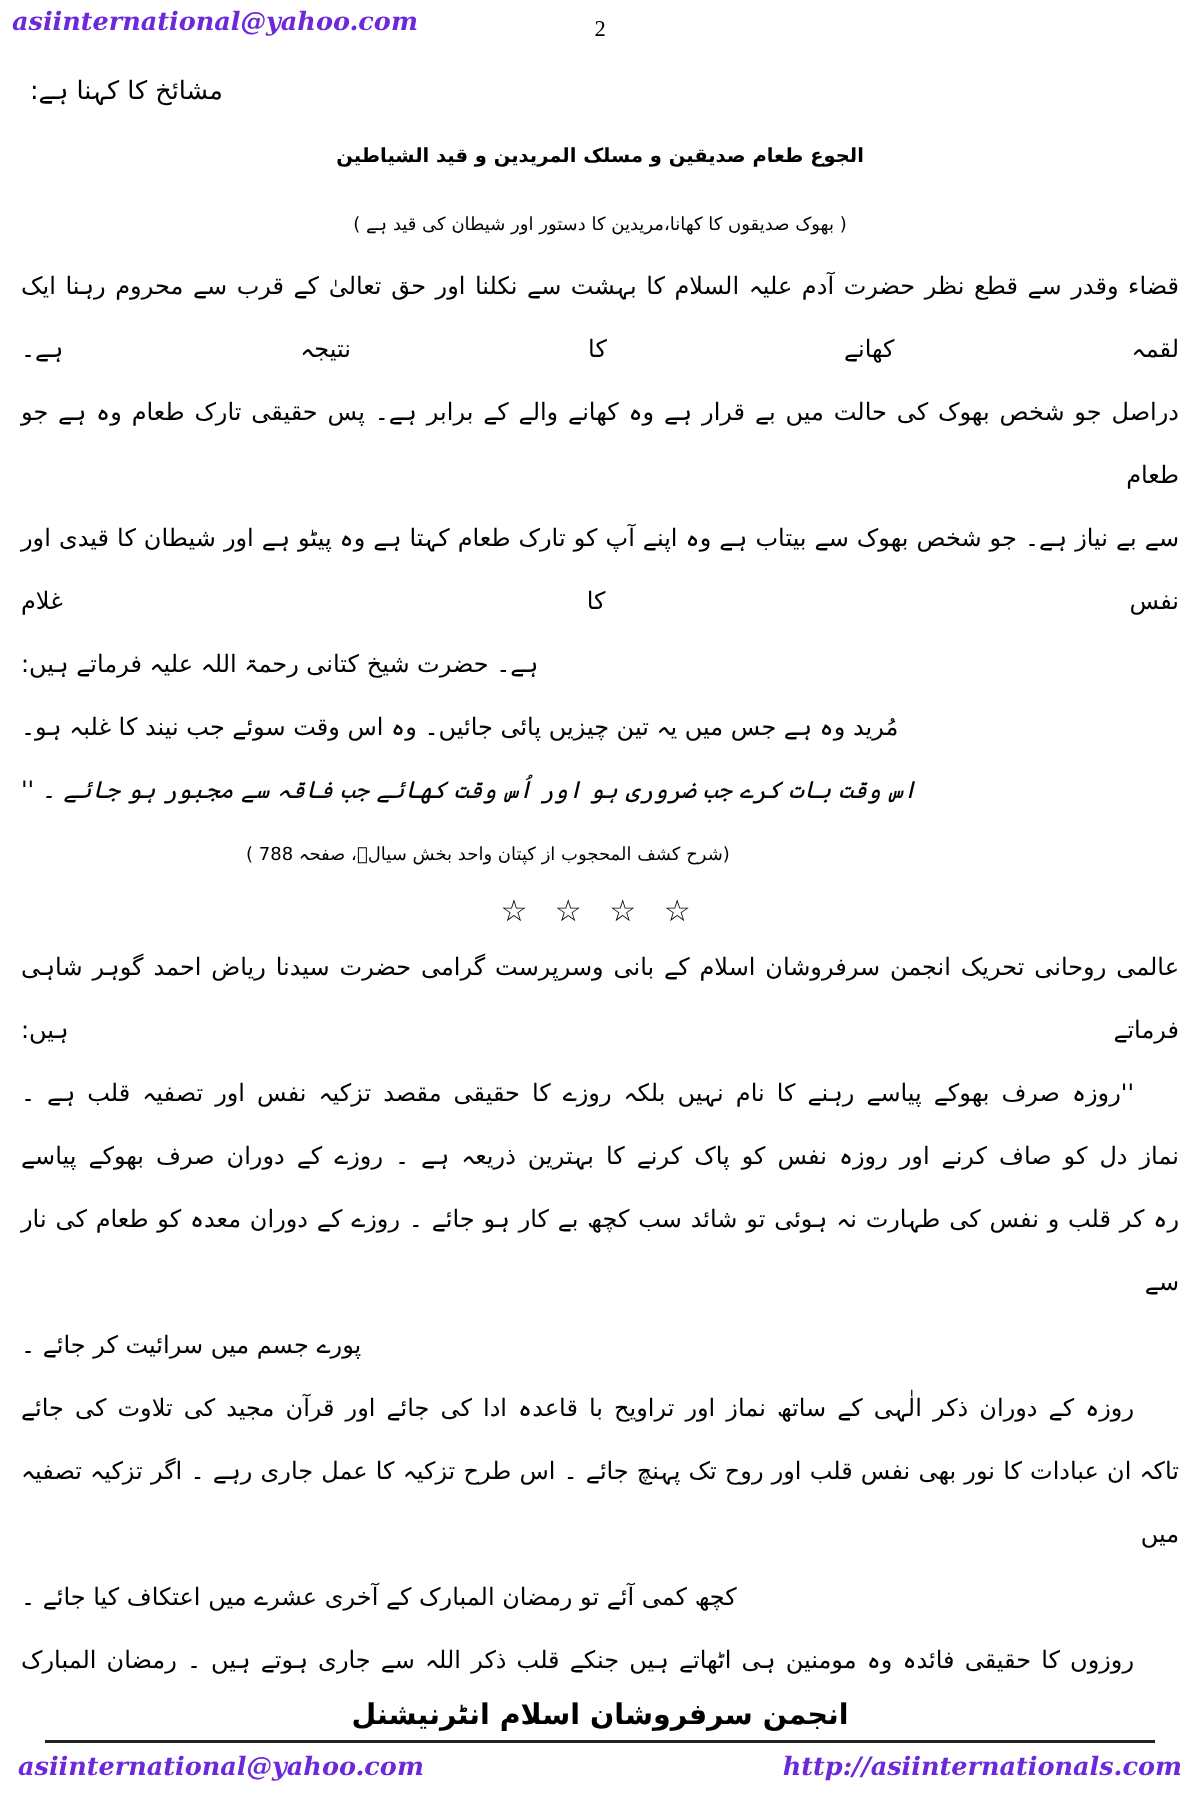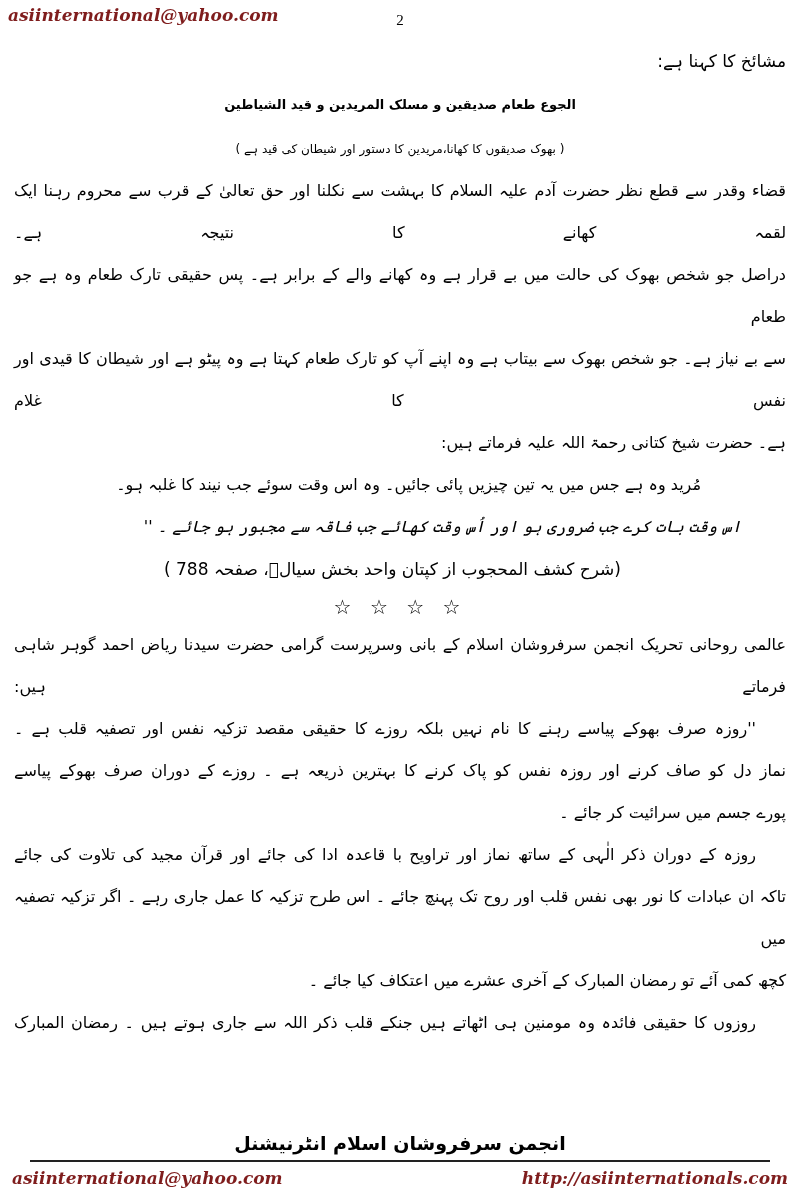--- a/index.html
+++ b/index.html
@@ -20,30 +20,30 @@
   }
   .page-number{
     position:absolute;left:0;right:0;top:12px;text-align:center;
     font-family:"Liberation Serif",serif;font-size:15px;
   }
   
   .content{padding:0 14px;direction:rtl;}
   .line{
     font-size:16px;line-height:42px;
     direction:rtl;unicode-bidi:plaintext;
-    text-align:right;
+    text-align:left;
   }
   .t-center{text-align:center;}
   .t-justify{text-align:justify;text-align-last:justify;}
   .salutation{margin-top:6px;padding-left:6px;font-size:17px;}
   .arabic{font-weight:bold;font-size:13px;line-height:46px;}
   .translation{font-size:12px;}
   .q1-l1{padding-right:85px;}
   .q1-l2{padding-right:45px;font-style:italic;}
-  .reference{direction:rtl;text-align:left;padding-left:150px;font-size:17px;}
+  .reference{direction:rtl;text-align:left;padding-left:150px;font-size:12px;}
   .stars-row{
     text-align:center;font-size:20px;line-height:34px;
     letter-spacing:6px;color:#000;
   }
   .heading{font-weight:normal;}
   .indent-first{padding-right:30px;}
   
   .footer{position:absolute;left:0;right:0;bottom:12px;}
   .footer-title{
     text-align:center;font-weight:bold;font-size:19px;
@@ -51,21 +51,21 @@
     font-family:"DejaVu Sans",sans-serif;
   }
   .footer-rule{border:none;border-top:2px solid #222;margin:3px 30px 6px 30px;}
   .footer-links{
     display:flex;justify-content:space-between;align-items:center;
     padding:0 12px;
   }
   .blue-link{
     font-family:"DejaVu Serif","Liberation Serif",serif;
     font-style:italic;font-weight:bold;font-size:17px;
-    color:#7f1d1d;text-decoration:none;
+    color:#6d28d9;text-decoration:none;
   }
 </style>
 </head>
 <body>
 
 <div class="page">
 
   <div class="top-bar">
     <a class="top-email blue-link" href="#">asiinternational@yahoo.com</a>
     <div class="page-number">2</div>
@@ -90,20 +90,21 @@
     <div class="line reference">(شرح کشف المحجوب از کپتان واحد بخش سیالؒ، صفحہ 788 )</div>
 
     <div class="stars-row">
       <span>☆ ☆ ☆ ☆</span>
     </div>
 
     <div class="line t-justify heading">عالمی روحانی تحریک انجمن سرفروشان اسلام کے بانی وسرپرست گرامی حضرت سیدنا ریاض احمد گوہر شاہی فرماتے ہیں:</div>
 
     <div class="line t-justify indent-first">''روزہ صرف بھوکے پیاسے رہنے کا نام نہیں بلکہ روزے کا حقیقی مقصد تزکیہ نفس اور تصفیہ قلب ہے ۔</div>
     <div class="line t-justify">نماز دل کو صاف کرنے اور روزہ نفس کو پاک کرنے کا بہترین ذریعہ ہے ۔ روزے کے دوران صرف بھوکے پیاسے</div>
+    <div class="line t-justify">رہ کر قلب و نفس کی طہارت نہ ہوئی تو شائد سب کچھ بے کار ہو جائے ۔ روزے کے دوران معدہ کو طعام کی نار سے</div>
     <div class="line">پورے جسم میں سرائیت کر جائے ۔</div>
     <div class="line t-justify indent-first">روزہ کے دوران ذکر الٰہی کے ساتھ نماز اور تراویح با قاعدہ ادا کی جائے اور قرآن مجید کی تلاوت کی جائے</div>
     <div class="line t-justify">تاکہ ان عبادات کا نور بھی نفس قلب اور روح تک پہنچ جائے ۔ اس طرح تزکیہ کا عمل جاری رہے ۔ اگر تزکیہ تصفیہ میں</div>
     <div class="line">کچھ کمی آئے تو رمضان المبارک کے آخری عشرے میں اعتکاف کیا جائے ۔</div>
     <div class="line t-justify indent-first">روزوں کا حقیقی فائدہ وہ مومنین ہی اٹھاتے ہیں جنکے قلب ذکر اللہ سے جاری ہوتے ہیں ۔ رمضان المبارک</div>
 
   </div>
 
   <div class="footer">
     <div class="footer-title">انجمن سرفروشان اسلام انٹرنیشنل</div>

